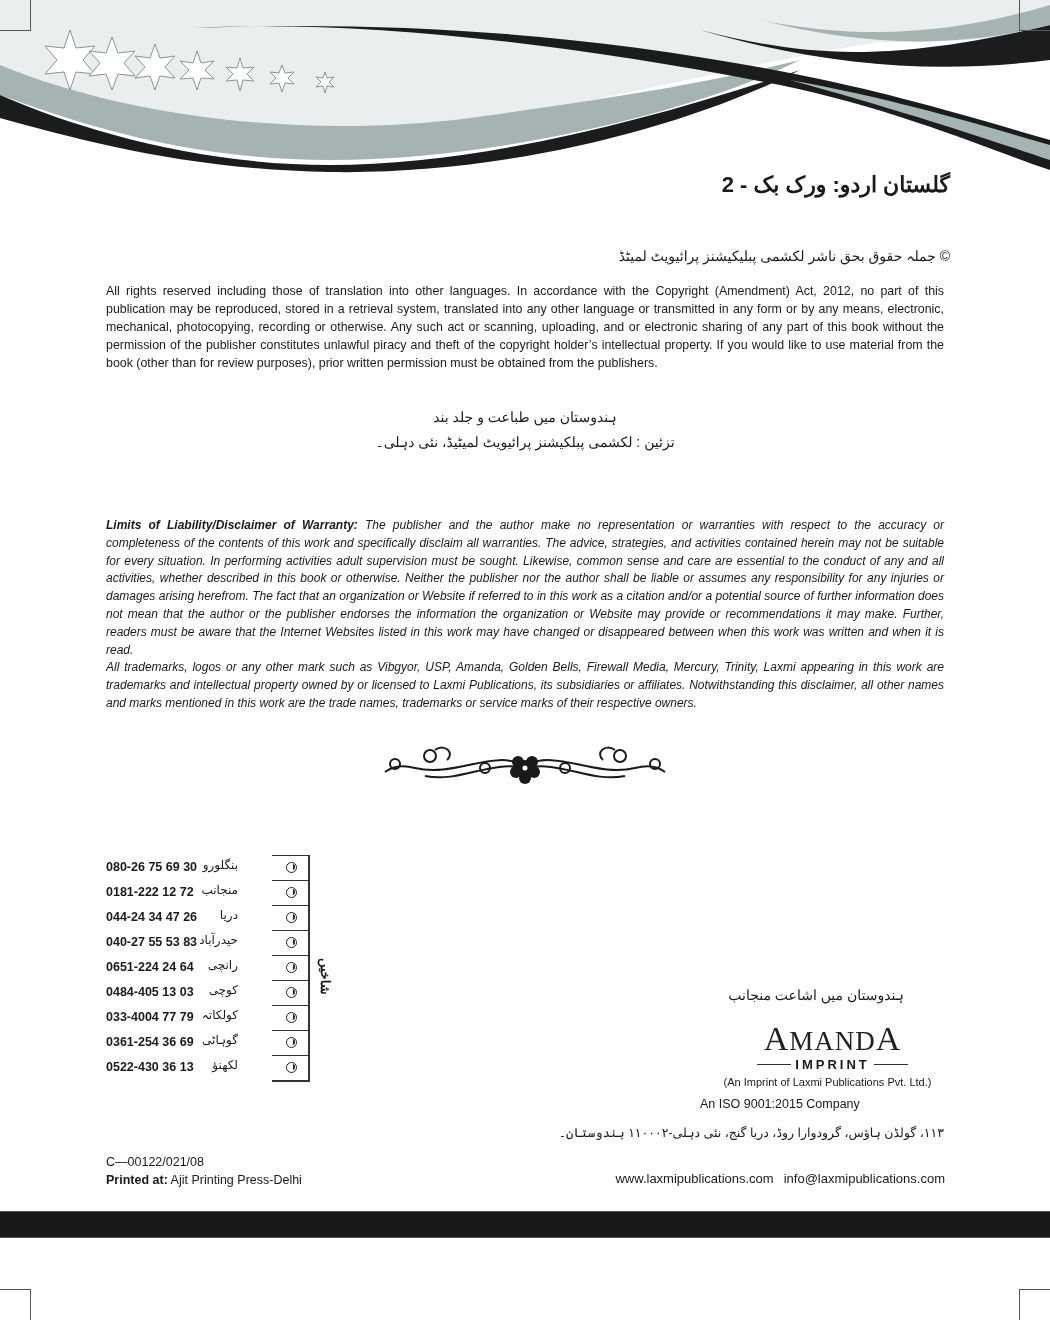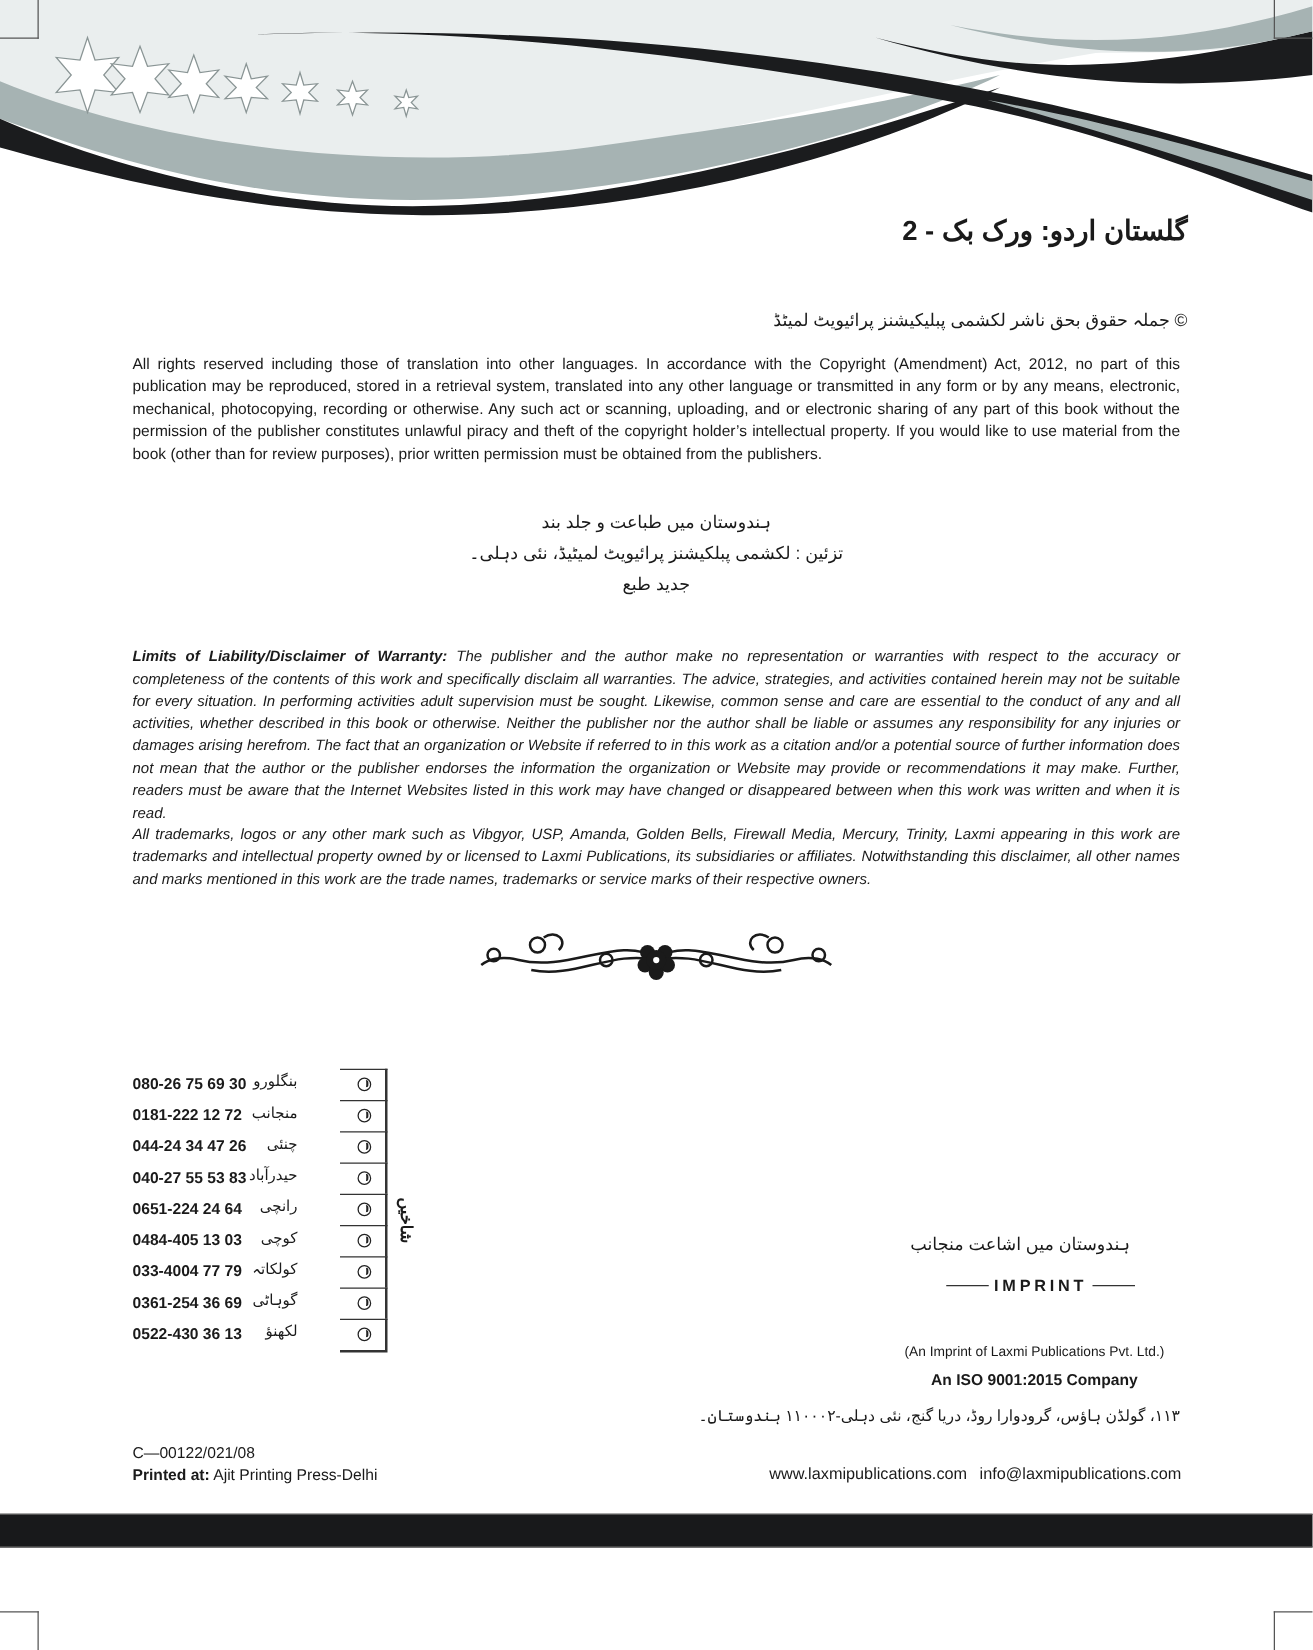--- a/index.html
+++ b/index.html
@@ -30,21 +30,21 @@
   .phone-ico::after { content:""; position:absolute; left:3px; top:1px; width:3px; height:6px; border-right:2px solid #222; border-radius:0 50% 50% 0; }
   .offices-bottom { position:absolute; left:166px; top:225px; width:38px; border-top:2px solid #333; }
   .offices-label { position:absolute; left:212px; top:103px; font-size:13px; font-weight:bold; writing-mode:vertical-rl; }
   .publisher-urdu { right:146px; top:987px; font-size:14px; }
   .logo { left:740px; top:1022px; width:185px; text-align:center; }
   .logo-main { font-family:"Liberation Serif", serif; font-size:34px; letter-spacing:1px; line-height:34px; color:#222; }
   .logo-main .small { font-size:27px; }
   .logo-sub { display:flex; align-items:center; justify-content:center; gap:4px; font-size:13px; font-weight:bold; letter-spacing:3px; margin-top:-1px; }
   .logo-sub .ln { height:1.5px; background:#333; width:34px; }
   .imprint-of { left:700px; top:1076px; width:255px; text-align:center; font-size:11px; }
-  .iso { left:700px; top:1097px; width:255px; text-align:center; font-size:12.5px;font-weight:bold; }
+  .iso { left:700px; top:1097px; width:255px; text-align:left; font-size:12.5px; }
   .addr-urdu { right:106px; top:1122px; font-size:12.5px; line-height:22px; text-align:right; }
   .web { right:105px; top:1171px; font-size:13px; }
   .web span + span { margin-left:10px; }
   .code { left:106px; top:1155px; font-size:12.5px; }
   .printed { left:106px; top:1173px; font-size:12.5px; }
   .printed b { font-weight:bold; }
   .footer-bar { left:0; top:1211px; width:1050px; height:25px; background:#18191b; border-top:1px solid #555; border-bottom:1px solid #555; }
 </style>
 </head>
 <body>
@@ -76,21 +76,20 @@
 <div class="crop br"></div>
 
 <div class="abs urdu title">گلستان اردو: ورک بک - 2</div>
 <div class="abs urdu copyright-urdu">© جملہ حقوق بحق ناشر لکشمی پبلیکیشنز پرائیویٹ لمیٹڈ</div>
 
 <div class="abs body-text rights">All rights reserved including those of translation into other languages. In accordance with the Copyright (Amendment) Act, 2012, no part of this publication may be reproduced, stored in a retrieval system, translated into any other language or transmitted in any form or by any means, electronic, mechanical, photocopying, recording or otherwise. Any such act or scanning, uploading, and or electronic sharing of any part of this book without the permission of the publisher constitutes unlawful piracy and theft of the copyright holder’s intellectual property. If you would like to use material from the book (other than for review purposes), prior written permission must be obtained from the publishers.</div>
 
 <div class="abs urdu print-block">
   <div>ہندوستان میں طباعت و جلد بند</div>
   <div>تزئین : لکشمی پبلکیشنز پرائیویٹ لمیٹیڈ، نئی دہلی۔</div>
-  <div>جدید طبع</div>
 </div>
 
 <div class="abs body-text disclaimer">
   <div><b>Limits of Liability/Disclaimer of Warranty:</b><span> The publisher and the author make no representation or warranties with respect to the accuracy or completeness of the contents of this work and specifically disclaim all warranties. The advice, strategies, and activities contained herein may not be suitable for every situation. In performing activities adult supervision must be sought. Likewise, common sense and care are essential to the conduct of any and all activities, whether described in this book or otherwise. Neither the publisher nor the author shall be liable or assumes any responsibility for any injuries or damages arising herefrom. The fact that an organization or Website if referred to in this work as a citation and/or a potential source of further information does not mean that the author or the publisher endorses the information the organization or Website may provide or recommendations it may make. Further, readers must be aware that the Internet Websites listed in this work may have changed or disappeared between when this work was written and when it is read.</span></div>
   <div>All trademarks, logos or any other mark such as Vibgyor, USP, Amanda, Golden Bells, Firewall Media, Mercury, Trinity, Laxmi appearing in this work are trademarks and intellectual property owned by or licensed to Laxmi Publications, its subsidiaries or affiliates. Notwithstanding this disclaimer, all other names and marks mentioned in this work are the trade names, trademarks or service marks of their respective owners.</div>
 </div>
 
 <svg class="abs ornament" viewBox="0 0 300 56">
   <g fill="none" stroke="#1a1a1a" stroke-width="2">
     <path d="M150,28 C120,10 80,40 40,30 C25,26 15,30 10,34"></path>
@@ -127,21 +126,21 @@
   </div>
   <div class="office-row" style="top:25px">
     <span class="office-phone">0181-222 12 72</span>
     <span class="office-city">منجانب</span>
     <span class="office-box">
         <span class="phone-ico"></span>
       </span>
   </div>
   <div class="office-row" style="top:50px">
     <span class="office-phone">044-24 34 47 26</span>
-    <span class="office-city">چنئی</span>
+    <span class="office-city">دریا</span>
     <span class="office-box">
         <span class="phone-ico"></span>
       </span>
   </div>
   <div class="office-row" style="top:75px">
     <span class="office-phone">040-27 55 53 83</span>
     <span class="office-city">حیدرآباد</span>
     <span class="office-box">
         <span class="phone-ico"></span>
       </span>
@@ -181,20 +180,21 @@
         <span class="phone-ico"></span>
       </span>
   </div>
   <div class="offices-bottom"></div>
   <div class="offices-label urdu">شاخیں</div>
 </div>
 
 <div class="abs urdu publisher-urdu">ہندوستان میں اشاعت منجانب</div>
 
 <div class="abs logo">
+  <div class="logo-main"><span>A</span><span class="small">MAND</span><span>A</span></div>
   <div class="logo-sub">
       <span class="ln"></span>
       <span>IMPRINT</span>
       <span class="ln"></span>
     </div>
 </div>
 
 <div class="abs imprint-of">(An Imprint of Laxmi Publications Pvt. Ltd.)</div>
 <div class="abs iso">An ISO 9001:2015 Company</div>
 

